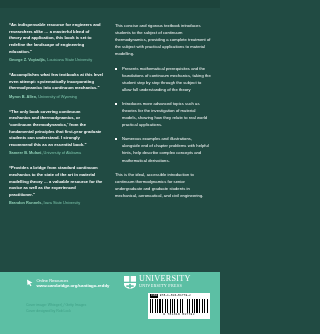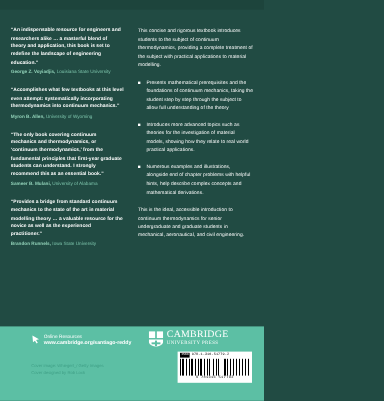--- a/index.html
+++ b/index.html
@@ -179,21 +179,21 @@
           <rect x="0" y="0" width="10.6" height="11.4"></rect>
           <rect x="13.4" y="0" width="10.6" height="11.4"></rect>
           <path d="M0 14 h24 v3.2 c0 4.6 -4.6 7.4 -12 8.8 c-7.4 -1.4 -12 -4.2 -12 -8.8 Z"></path>
         </g>
         <g fill="#5cbfa4">
           <rect x="10.3" y="15.6" width="3.4" height="9.4"></rect>
           <rect x="4.6" y="18.6" width="14.8" height="3.2"></rect>
         </g>
       </svg>
       <span class="words">
-        <span class="cupname">CAMBRIDGE</span>
+        <span class="cupname">UNIVERSITY</span>
         <span class="cupsub">UNIVERSITY PRESS</span>
       </span>
     </div>
 
     <div id="barcode">
       <div class="isbnrow">
         <span class="isbnbox">ISBN</span>
         <span class="isbntxt">978-1-316-51779-2</span>
       </div>
       <div class="bars"></div>

